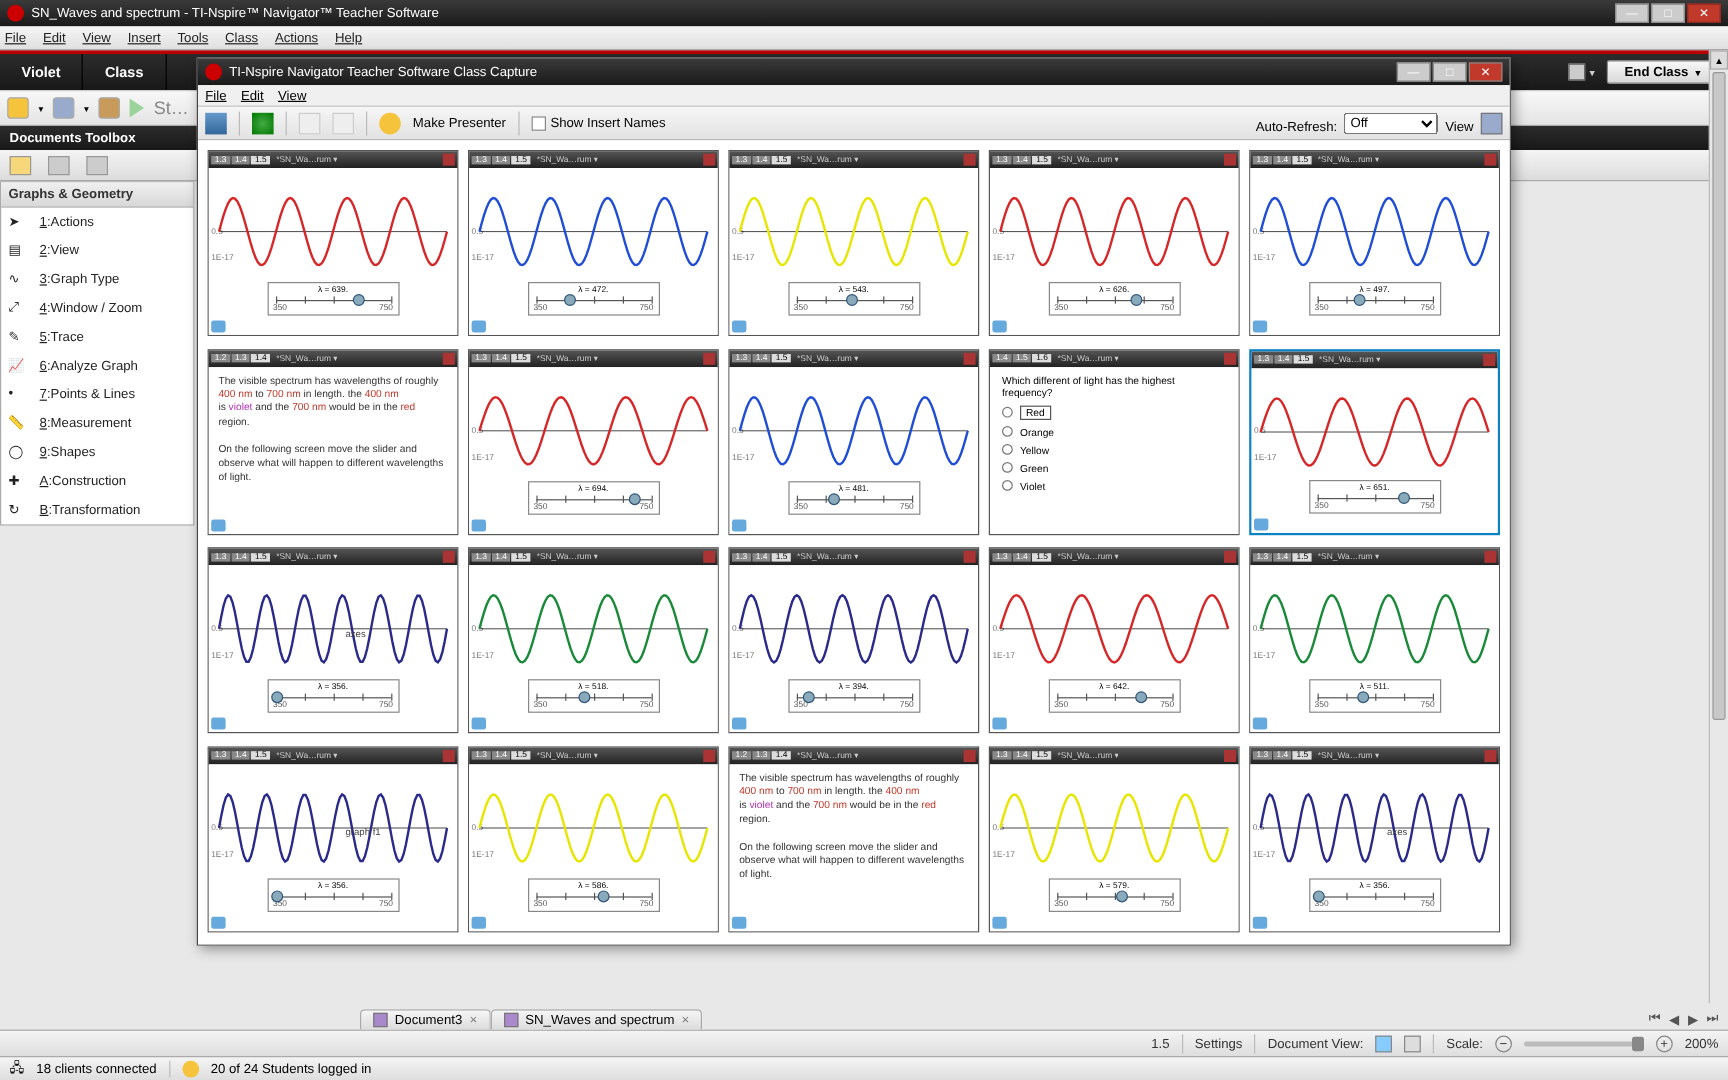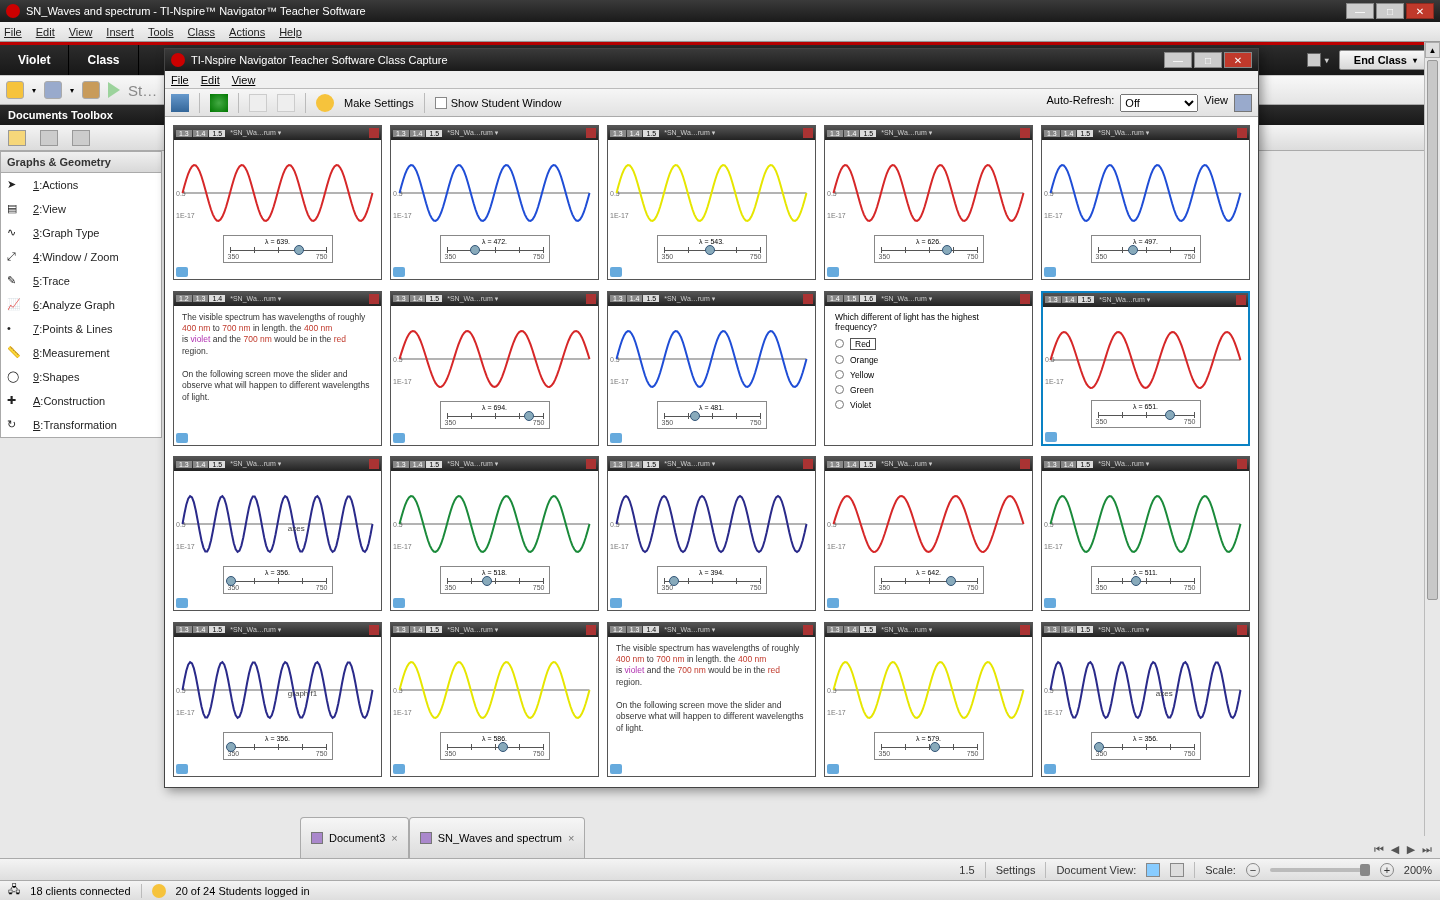--- a/index.html
+++ b/index.html
@@ -50,21 +50,21 @@
 .capture .cap-title .ticon { width:14px; height:14px; background:#c00; border-radius:50%; margin-right:6px; }
 .capture .cap-title .wbtns { margin-left:auto; display:flex; gap:2px; }
 .capture .cap-title .wbtns span { width:28px; height:16px; background:#ccc; display:inline-flex; align-items:center; justify-content:center; border:1px solid #888; font-size:10px; }
 .capture .cap-title .wbtns .close { background:#c0392b; color:#fff; }
 .capture .cap-menu { height:18px; background:#f0f0f0; border-bottom:1px solid #bbb; display:flex; align-items:center; gap:12px; padding:0 6px; font-size:11px; }
 .capture .cap-tool { height:28px; background:linear-gradient(#f6f6f6,#e2e2e2); border-bottom:1px solid #aaa; display:flex; align-items:center; padding:0 6px; gap:10px; font-size:11px;}
 .capture .cap-tool .sp { width:1px; height:20px; background:#bbb; }
 .capture .cap-tool .cico { width:18px; height:18px; }
 .capture .cap-tool .checkbox { width:12px; height:12px; border:1px solid #888; background:#fff; margin-right:4px; }
 .capture .cap-tool .lab { display:flex; align-items:center; }
-.capture .cap-tool .right { margin-left:auto; display:flex; align-items:flex-start; gap:6px; }
+.capture .cap-tool .right { margin-left:auto; display:flex; align-items:flex-end; gap:6px; }
 .capture .cap-tool select { font-size:11px; height:18px; width:78px; }
 .capture .grid { padding:8px; display:grid; grid-template-columns:repeat(5,1fr); gap:8px; overflow:auto; height:calc(100% - 68px); background:#fff;}
 .thumb { border:1px solid #555; background:#fff; position:relative; height:155px; cursor:pointer; }
 .thumb.sel { border:2px solid #0a82c4; }
 .thumb .thead { height:14px; background:linear-gradient(#555,#222); display:flex; align-items:center; padding:0 2px; gap:1px; font-size:7px; color:#ccc; }
 .thumb .thead .pg { background:#888; color:#fff; padding:0 3px; font-size:7px; }
 .thumb .thead .pg.act { background:#ddd; color:#000; }
 .thumb .thead .tname { margin-left:4px; font-size:7px; color:#ccc; overflow:hidden; }
 .thumb .thead .xbtn { margin-left:auto; width:10px; height:10px; background:#a33; }
 .thumb .tbody { height:calc(100% - 14px); position:relative; background:#fff; overflow:hidden;}
@@ -84,21 +84,21 @@
 .thumb .textcard .hl2 { color:#c0392b; }
 .thumb .textcard .hl3 { color:#b030b0; }
 
 .thumb .quiz { padding:6px 10px; font-size:8.5px; }
 .thumb .quiz .opt { display:flex; align-items:center; gap:6px; margin:5px 0; }
 .thumb .quiz .opt .rad { width:9px; height:9px; border:1px solid #777; border-radius:50%; }
 .thumb .quiz .opt.sel .box { border:1px solid #555; padding:0 4px; }
 
 
 .doctabs { position:absolute; left:300px; bottom:42px; height:20px; display:flex; align-items:flex-end; gap:0; z-index:2;}
-.doctabs .dtab { background:linear-gradient(#f6f6f6,#dcdcdc); border:1px solid #aaa; border-bottom:none; padding:14px 10px; font-size:11px; display:flex; gap:6px; border-top-left-radius:4px; border-top-right-radius:4px;}
+.doctabs .dtab { background:linear-gradient(#f6f6f6,#dcdcdc); border:1px solid #aaa; border-bottom:none; padding:2px 10px; font-size:11px; display:flex; gap:6px; border-top-left-radius:4px; border-top-right-radius:4px;}
 .doctabs .dtab .x { color:#777; cursor:pointer; }
 .doctabs .dtab .dico { width:12px; height:12px; background:#a8c; border:1px solid #777;}
 .bottomnav { position:absolute; right:6px; bottom:44px; display:flex; gap:2px; font-size:11px; color:#555; z-index:2;}
 .bottomnav span { width:14px; text-align:center; }
 
 
 .status1 { position:absolute; left:0; right:0; bottom:20px; height:22px; background:linear-gradient(#f4f4f4,#dedede); border-top:1px solid #aaa; display:flex; align-items:center; padding:0 8px; gap:14px; font-size:11px; color:#333;}
 .status1 .sep { width:1px; height:16px; background:#bbb; }
 .status1 .right { margin-left:auto; display:flex; align-items:center; gap:10px;}
 .status1 .vico { width:14px; height:14px; border:1px solid #888; background:#ddd;}
@@ -245,25 +245,25 @@
   </div>
   <div class="cap-tool">
     <div class="cico i-save"></div>
     <div class="sp"></div>
     <div class="cico i-refresh"></div>
     <div class="sp"></div>
     <div class="cico i-zoomin"></div>
     <div class="cico i-zoomout"></div>
     <div class="sp"></div>
     <div class="cico i-presenter"></div>
-    <span>Make Settings</span>
+    <span>Make Presenter</span>
     <div class="sp"></div>
     <div class="lab">
       <div class="checkbox"></div>
-      <span>Show Student Window</span>
+      <span>Show Insert Names</span>
     </div>
     <div class="right">
       <span>Auto-Refresh:</span>
       <select>
         <option>Off</option>
       </select>
       <span>View</span>
       <div class="cico i-grid" style="border:1px solid #777;"></div>
     </div>
   </div>

